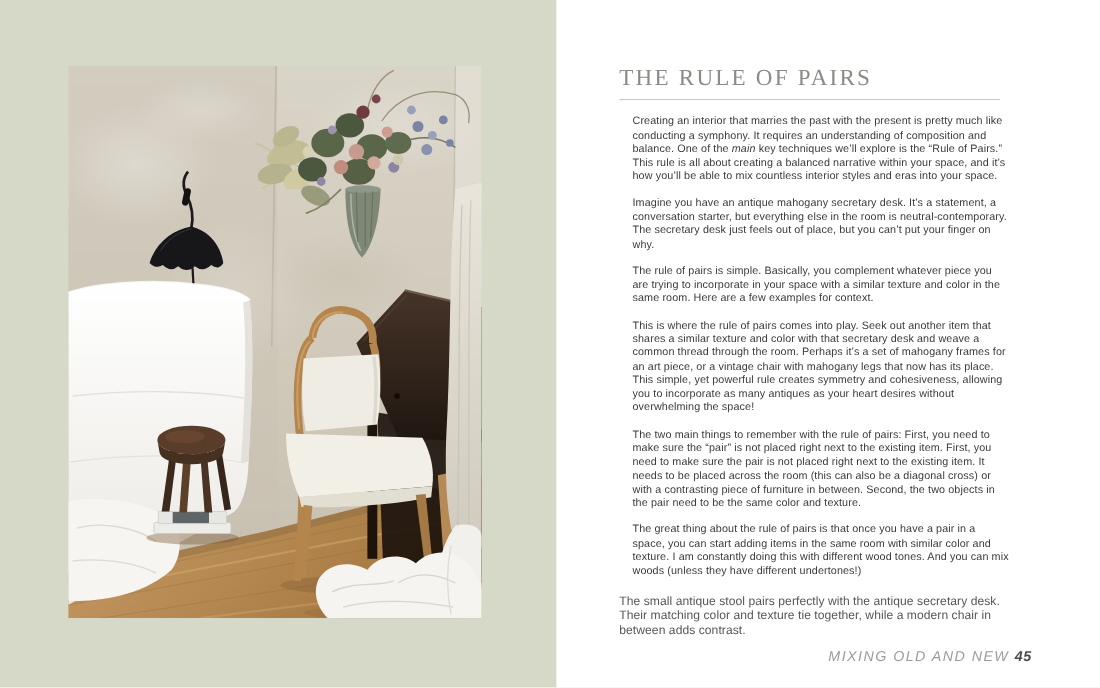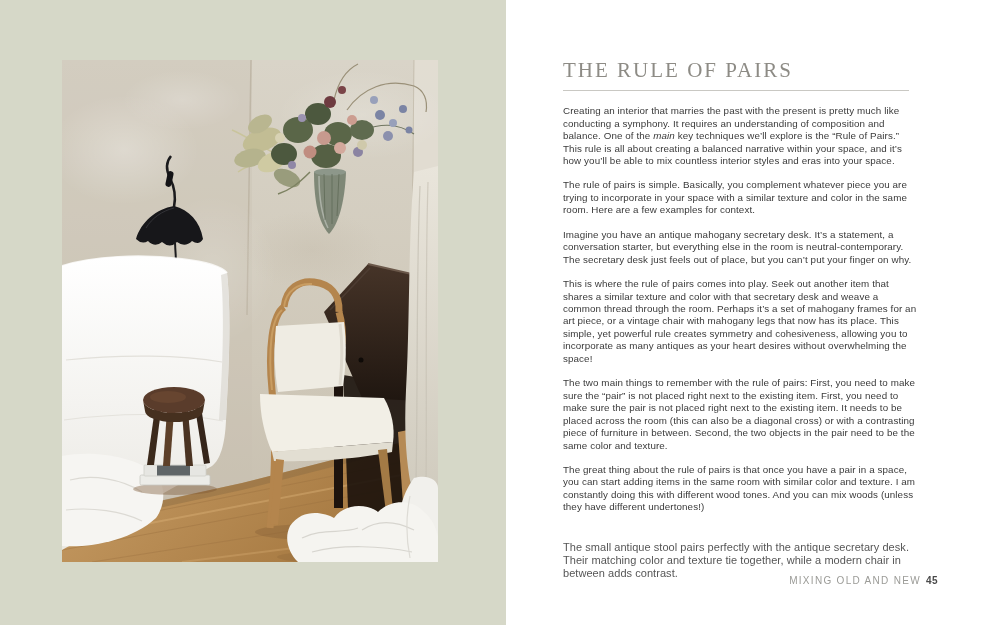--- a/index.html
+++ b/index.html
@@ -16,24 +16,24 @@
   html,body{width:1000px;height:625px;overflow:hidden;background:#fff;}
   body{font-family:"Liberation Sans",sans-serif;position:relative;}
   .spread{position:absolute;inset:0;}
   .left-page{position:absolute;left:0;top:0;width:506px;height:625px;background:var(--left-page-bg);}
   .photo{position:absolute;left:62px;top:60px;width:376px;height:502px;overflow:hidden;}
   .photo svg{display:block;width:376px;height:502px;}
   .right-page{position:absolute;left:506px;top:0;width:494px;height:625px;background:var(--right-page-bg);}
   .text-col{position:absolute;left:57px;top:58px;width:356px;}
   h1{font-family:"Liberation Serif",serif;font-weight:400;font-size:21px;letter-spacing:2px;color:var(--heading);line-height:1.15;}
   hr{border:none;border-top:1px solid var(--rule);margin:8px 0 14px 0;width:346px;}
-  .text-col p{font-size:9.8px;line-height:12.45px;letter-spacing:0.1px;color:var(--body-text);margin:0 0 12px 0;}
+  .text-col p{font-size:9.8px;line-height:12.45px;letter-spacing:0.1px;color:var(--body-text);margin:0 0 12px 12px;}
   .text-col p em{font-style:italic;}
   .caption{position:absolute;left:57px;top:541px;width:372px;font-size:11px;line-height:13px;letter-spacing:0.05px;color:var(--caption);}
-  .page-footer{position:absolute;top:575px;right:62px;font-size:10px;letter-spacing:1.3px;color:var(--footer);text-transform:uppercase;}
+  .page-footer{position:absolute;top:589px;right:62px;font-size:13px;letter-spacing:1.3px;color:var(--footer);text-transform:uppercase;font-style:italic;}
   .page-footer .pagenum{font-weight:bold;color:var(--footer-page);margin-left:5px;letter-spacing:0.5px;}
 </style>
 </head>
 <body>
 
 <div class="spread">
 
   <div class="left-page">
     <figure class="photo">
       <svg viewBox="0 0 376 502" xmlns="http://www.w3.org/2000/svg">
@@ -212,22 +212,22 @@
         </g>
       </svg>
     </figure>
   </div>
 
   <div class="right-page">
     <div class="text-col">
       <h1>THE RULE OF PAIRS</h1>
       <hr>
       <p><span>Creating an interior that marries the past with the present is pretty much like conducting a symphony. It requires an understanding of composition and balance. One of the </span><em>main</em><span> key techniques we’ll explore is the “Rule of Pairs.” This rule is all about creating a balanced narrative within your space, and it’s how you’ll be able to mix countless interior styles and eras into your space.</span></p>
+      <p>Imagine you have an antique mahogany secretary desk. It’s a statement, a conversation starter, but everything else in the room is neutral-contemporary. The secretary desk just feels out of place, but you can’t put your finger on why.</p>
       <p>The rule of pairs is simple. Basically, you complement whatever piece you are trying to incorporate in your space with a similar texture and color in the same room. Here are a few examples for context.</p>
-      <p>Imagine you have an antique mahogany secretary desk. It’s a statement, a conversation starter, but everything else in the room is neutral-contemporary. The secretary desk just feels out of place, but you can’t put your finger on why.</p>
       <p>This is where the rule of pairs comes into play. Seek out another item that shares a similar texture and color with that secretary desk and weave a common thread through the room. Perhaps it’s a set of mahogany frames for an art piece, or a vintage chair with mahogany legs that now has its place. This simple, yet powerful rule creates symmetry and cohesiveness, allowing you to incorporate as many antiques as your heart desires without overwhelming the space!</p>
       <p>The two main things to remember with the rule of pairs: First, you need to make sure the “pair” is not placed right next to the existing item. First, you need to make sure the pair is not placed right next to the existing item. It needs to be placed across the room (this can also be a diagonal cross) or with a contrasting piece of furniture in between. Second, the two objects in the pair need to be the same color and texture.</p>
       <p>The great thing about the rule of pairs is that once you have a pair in a space, you can start adding items in the same room with similar color and texture. I am constantly doing this with different wood tones. And you can mix woods (unless they have different undertones!)</p>
     </div>
     <p class="caption">The small antique stool pairs perfectly with the antique secretary desk. Their matching color and texture tie together, while a modern chair in between adds contrast.</p>
     <div class="page-footer">
       <span>MIXING OLD AND NEW</span><span class="pagenum">45</span>
     </div>
   </div>
 

